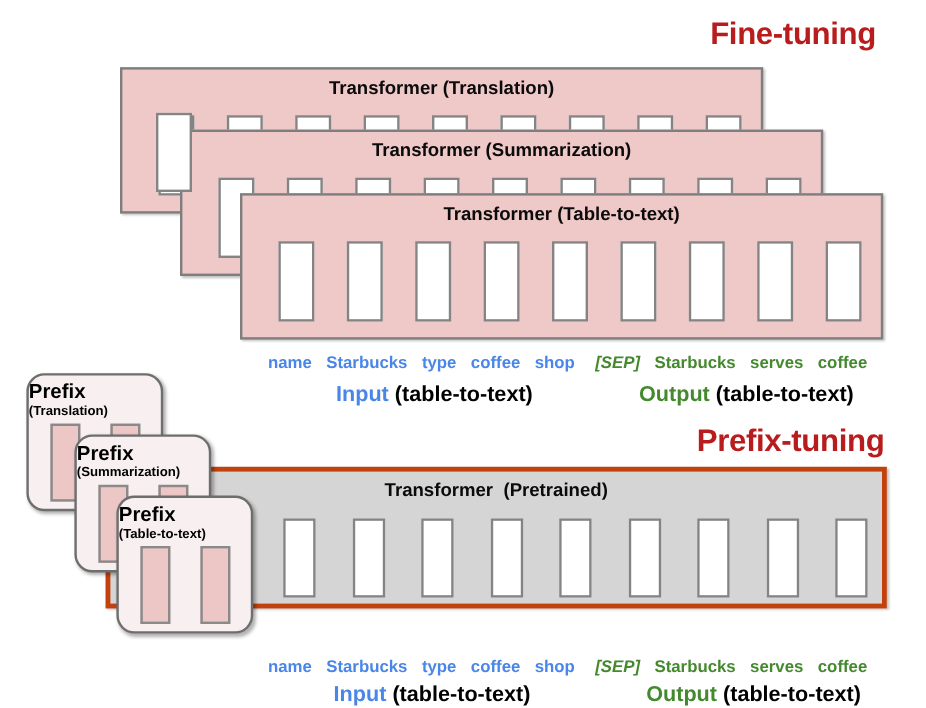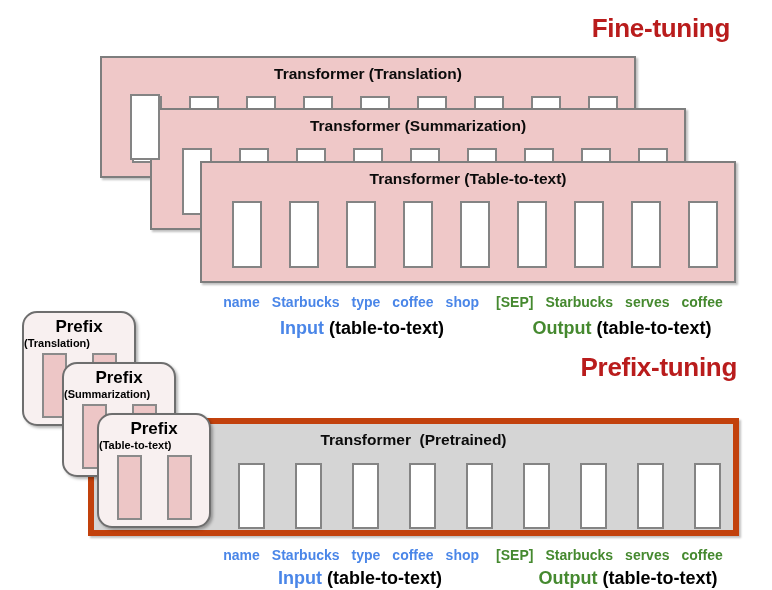--- a/index.html
+++ b/index.html
@@ -28,49 +28,49 @@
   .slot {
     width:30px; height:67px; box-sizing:border-box;
     background:#ffffff; border:2px solid #848484;
   }
   .slot-overlay {
     position:absolute; width:30px; height:66px; box-sizing:border-box;
     background:#ffffff; border:2px solid #848484;
   }
   
   .gbox {
-    position:absolute; left:88px; top:418px; width:651px; height:118px; box-sizing:border-box;
-    background:var(--pretrained_gray,#d5d5d5); border:6px solid #c2410c;
+    position:absolute; left:88px; top:389px; width:651px; height:118px; box-sizing:border-box;
+    background:var(--pretrained_gray,#d5d5d5); border:4px solid #c2410c;
     box-shadow:1.5px 1.5px 2px rgba(0,0,0,.25);
   }
   .gbox .slot-row { left:144px; right:12px; top:39px; height:66px; }
   .gbox .slot { width:27px; height:66px; }
   
   .pfbox {
     position:absolute; width:114px; height:115px; box-sizing:border-box;
     background:var(--prefix_fill,#f8f0f0); border:2.5px solid #6e6e6e; border-radius:15px;
     box-shadow:2px 2px 3px rgba(0,0,0,.3);
   }
-  .pf-title { margin-top:5px; text-align:center; font-weight:bold; font-size:17px; line-height:1.1; color:#000; }
+  .pf-title { margin-top:5px; font-weight:bold; font-size:17px; line-height:1.1; color:#000; }
   .pf-sub   { text-align:left; font-weight:bold; font-size:11px; line-height:1.1; color:#000; white-space:nowrap; }
   .pf-bar {
     position:absolute; top:40px; width:25px; height:65px; box-sizing:border-box;
     background:var(--bar_pink,#edc6c6); border:2px solid #8a8a8a;
   }
   .pf-bar.b1 { left:18px; }
   .pf-bar.b2 { left:68px; }
   
   .tok-row {
     position:absolute; left:190px; width:566px;
     display:flex; justify-content:center; gap:12px;
     font-weight:bold; font-size:14px; white-space:nowrap;
   }
   .tok.blue  { color:var(--token_blue,#4a86e8); }
   .tok.green { color:var(--token_green,#45892f); }
-  .tok.sep   { margin-left:5px; }
+  .tok.sep   { margin-left:5px;font-style:italic; }
   
   .io-label {
     position:absolute; transform:translateX(-50%);
     font-weight:bold; font-size:18px; color:#000; white-space:nowrap;
   }
   .io-label .blue  { color:var(--token_blue,#4a86e8); }
   .io-label .green { color:var(--token_green,#45892f); }
 </style>
 </head>
 <body>

